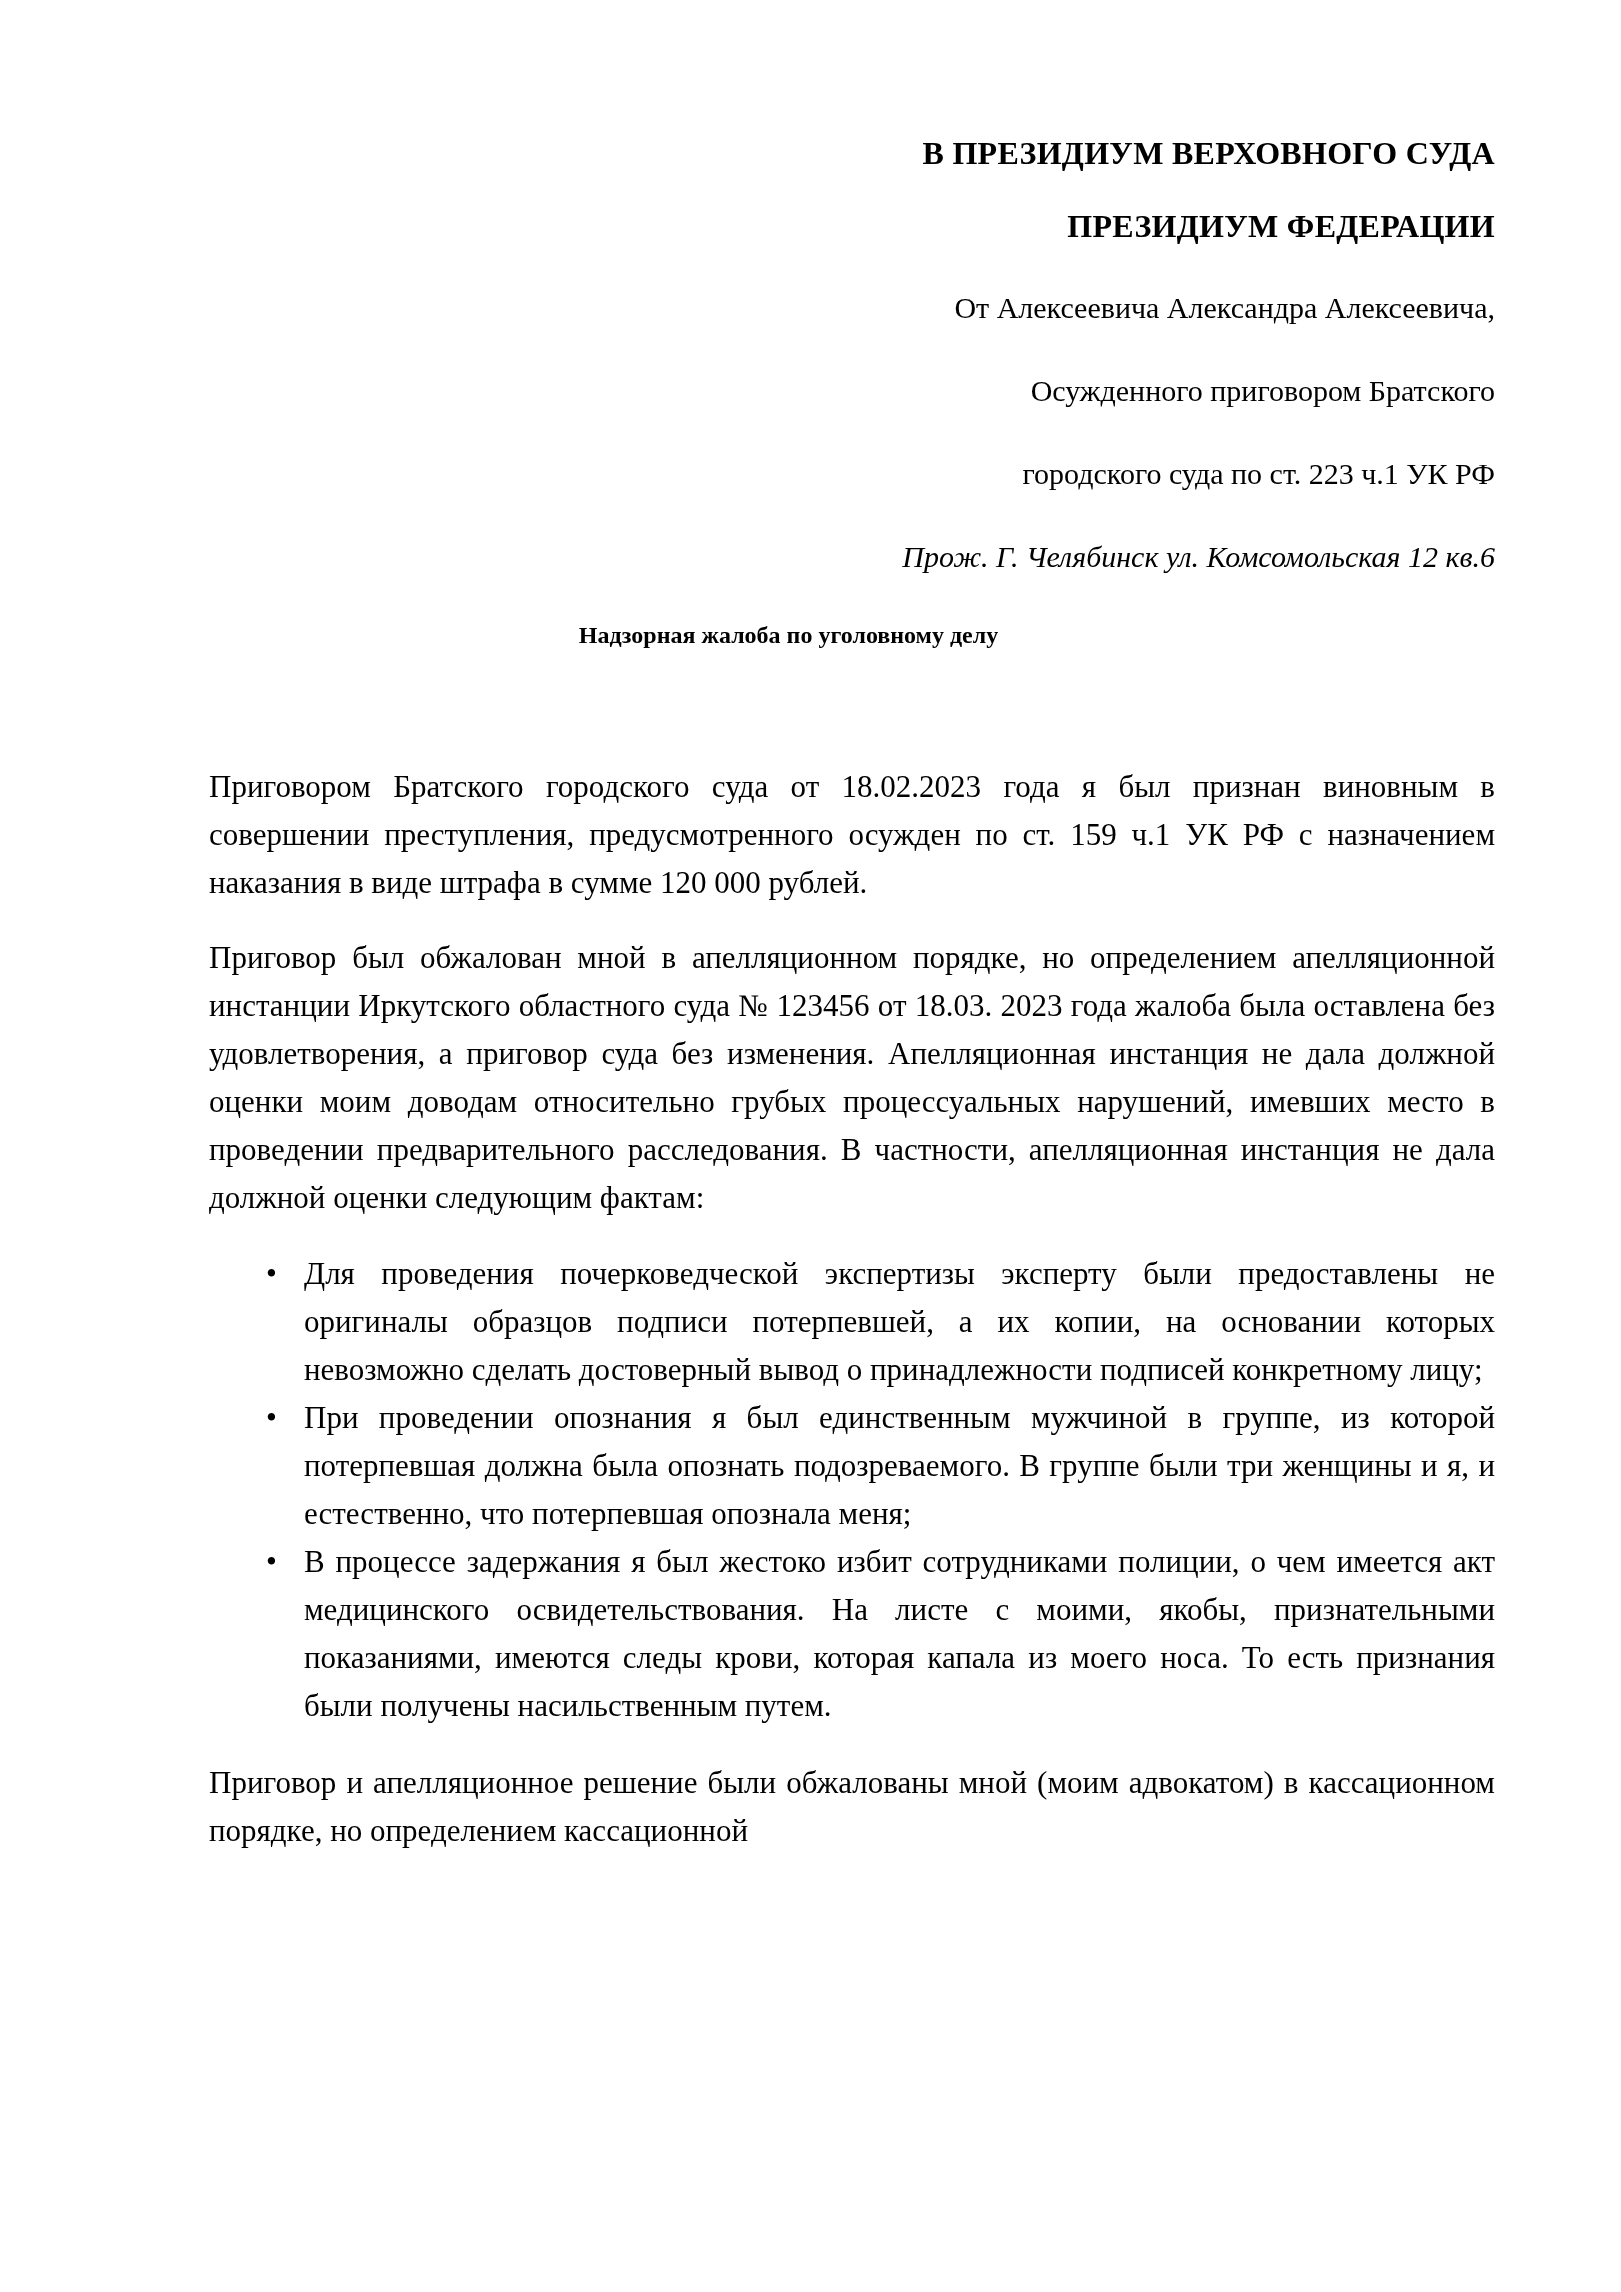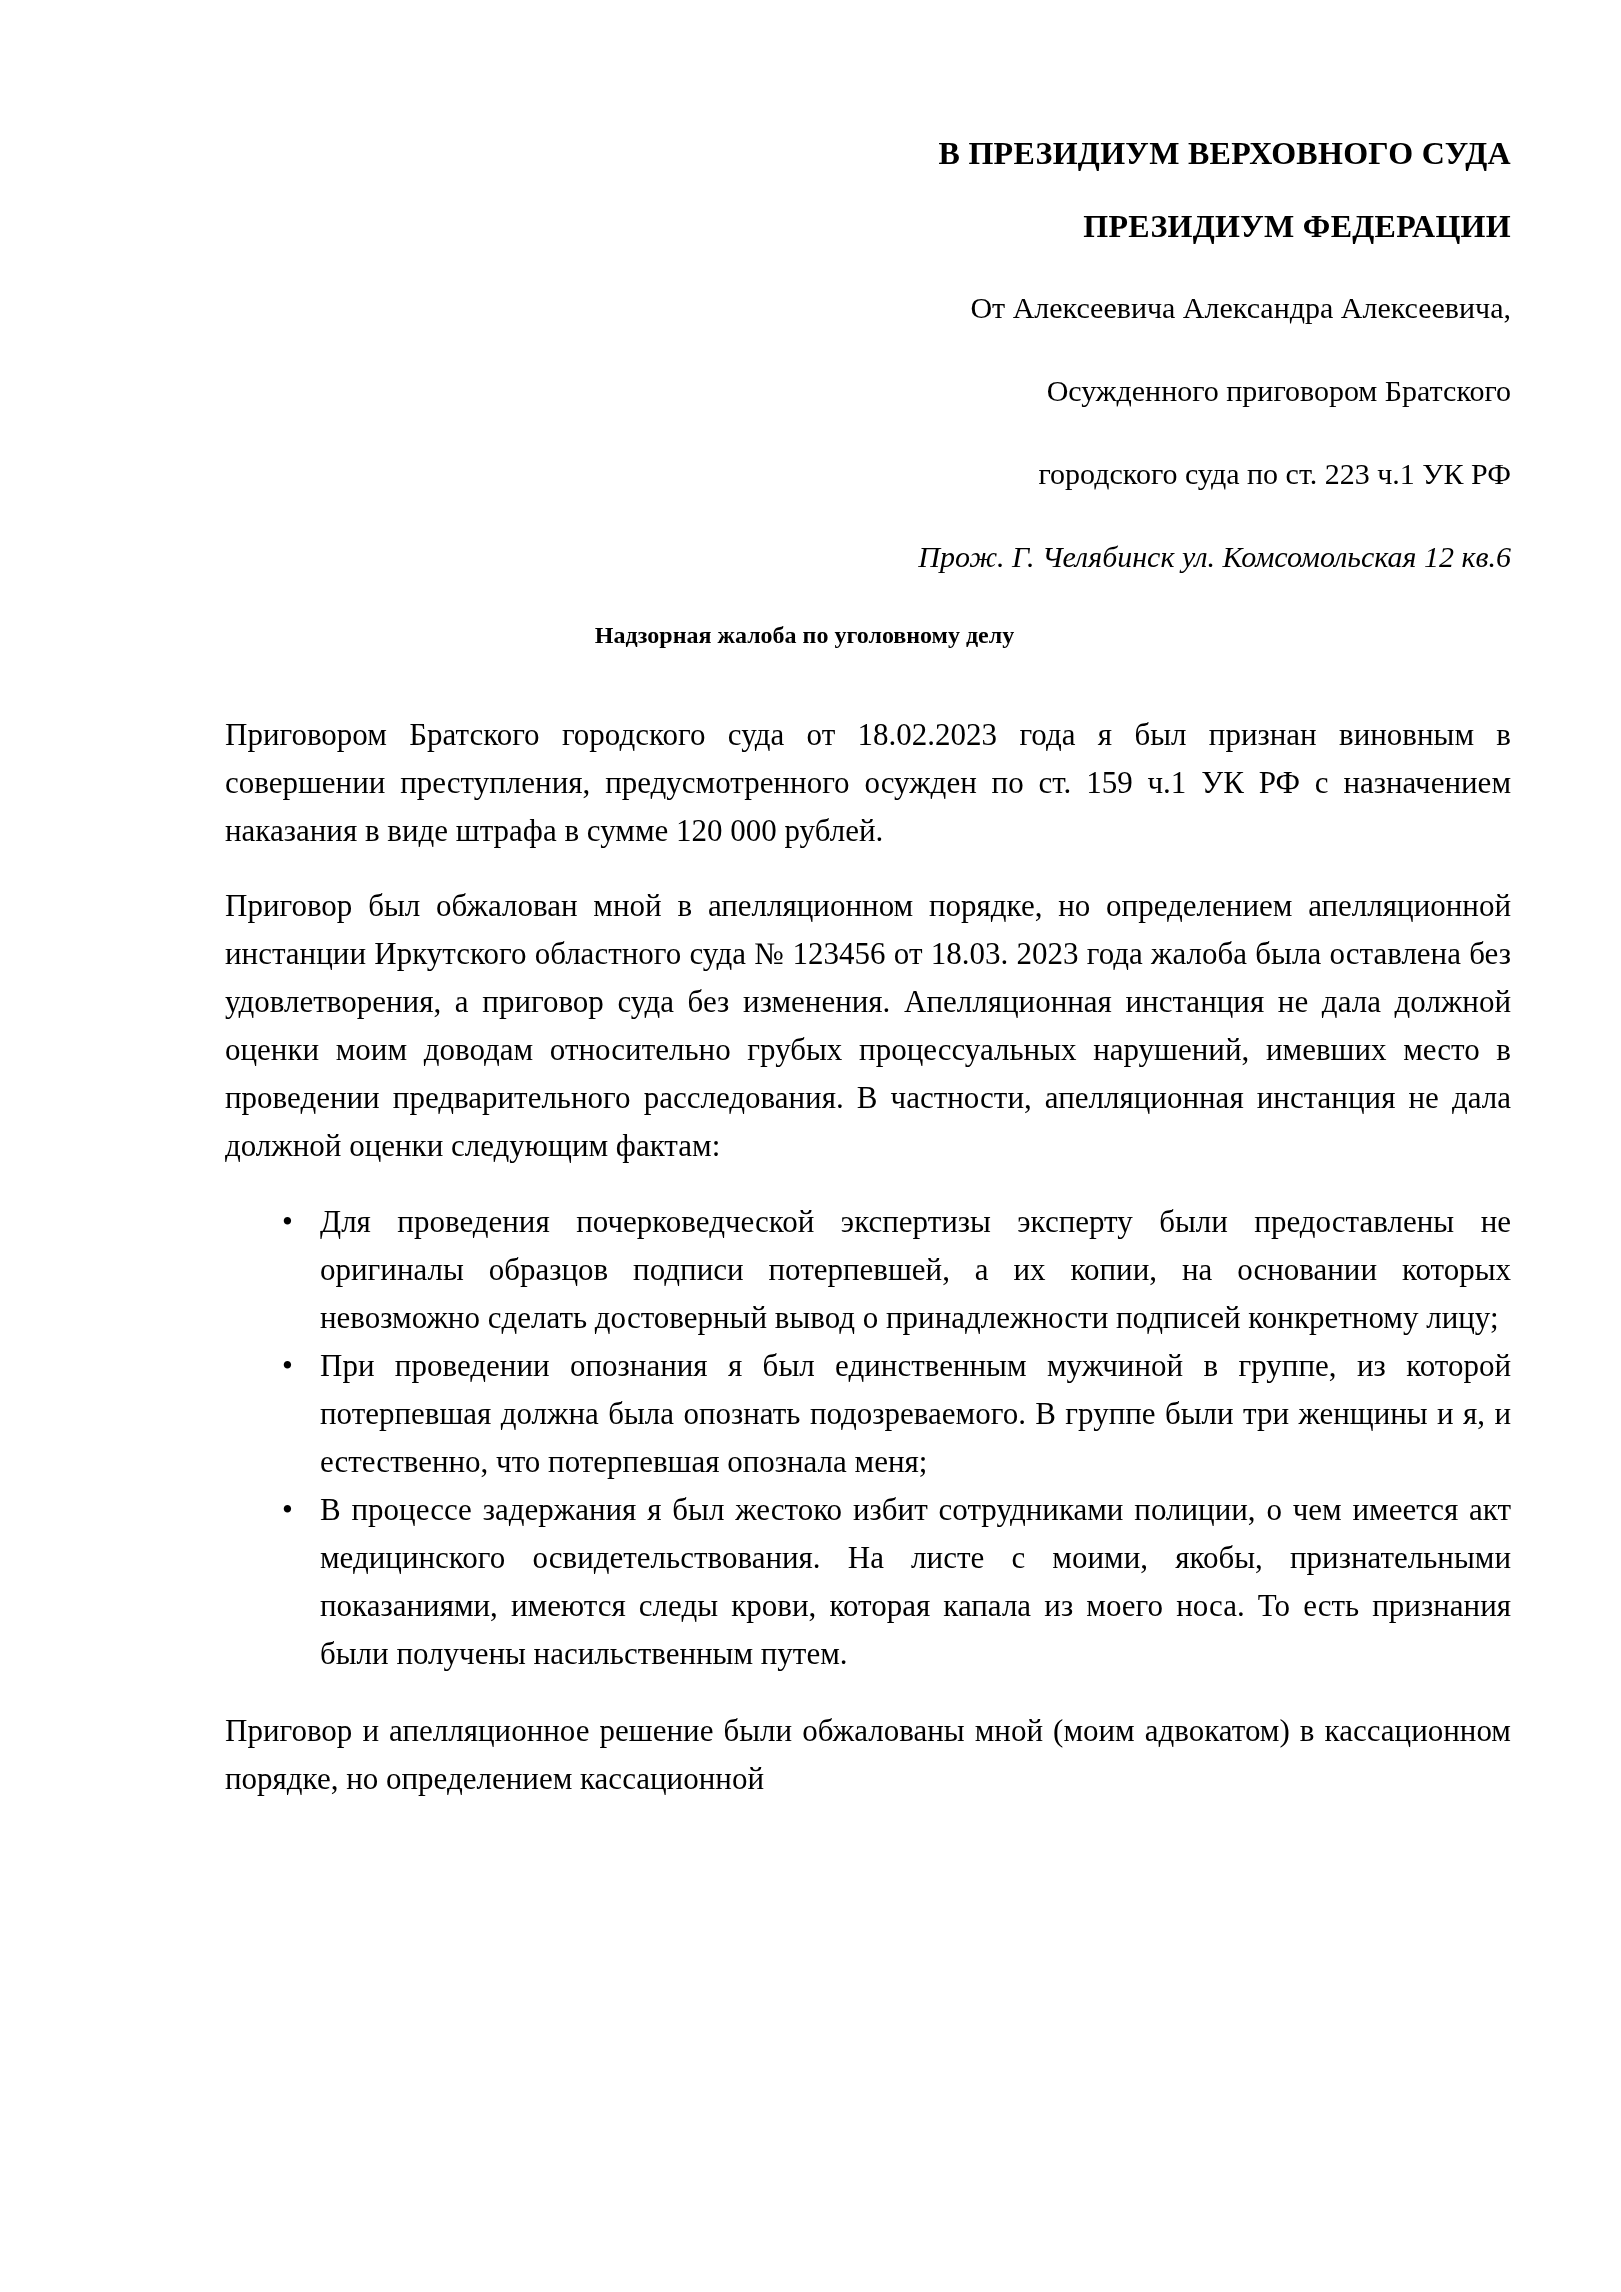--- a/index.html
+++ b/index.html
@@ -17,21 +17,21 @@
     width: 1621px;
     height: 2293px;
     margin: 0 auto;
     background: #ffffff;
     box-sizing: border-box;
     padding: 0;
     overflow: hidden;
   }
   .content {
     position: absolute;
-    left: 225px;
+    left: 209px;
     top: 0;
     width: 1286px;
   }
 
   
   .header-block {
     padding-top: 137px;
     text-align: right;
   }
   .court-line {
@@ -61,21 +61,21 @@
     font-size: 24px;
     font-weight: bold;
     text-align: center;
     line-height: 1;
     margin: 0 0 0 0;
     padding-right: 127px;
   }
 
   
   .body-block {
-    margin-top: 64px;
+    margin-top: 116px;
   }
   p.para {
     font-size: 31px;
     line-height: 48px;
     text-align: justify;
     text-justify: inter-word;
     margin: 0 0 27.4px 0;
     hyphens: none;
   }
   p.para:last-child {

